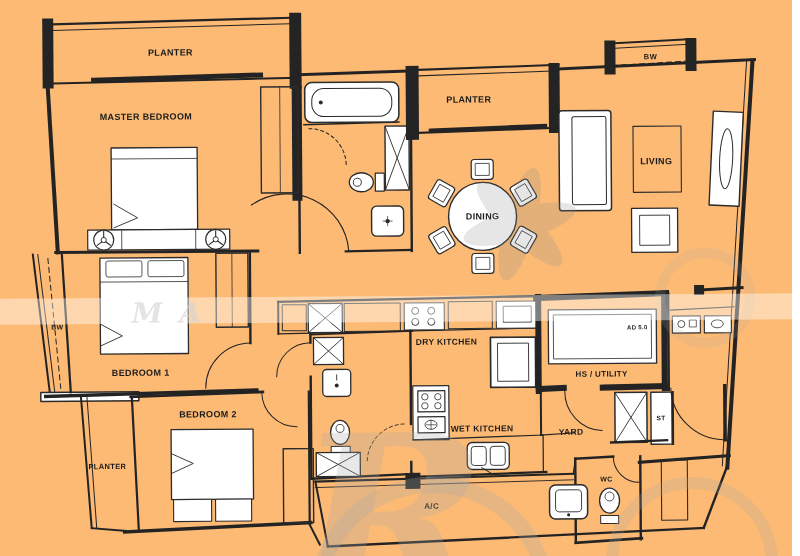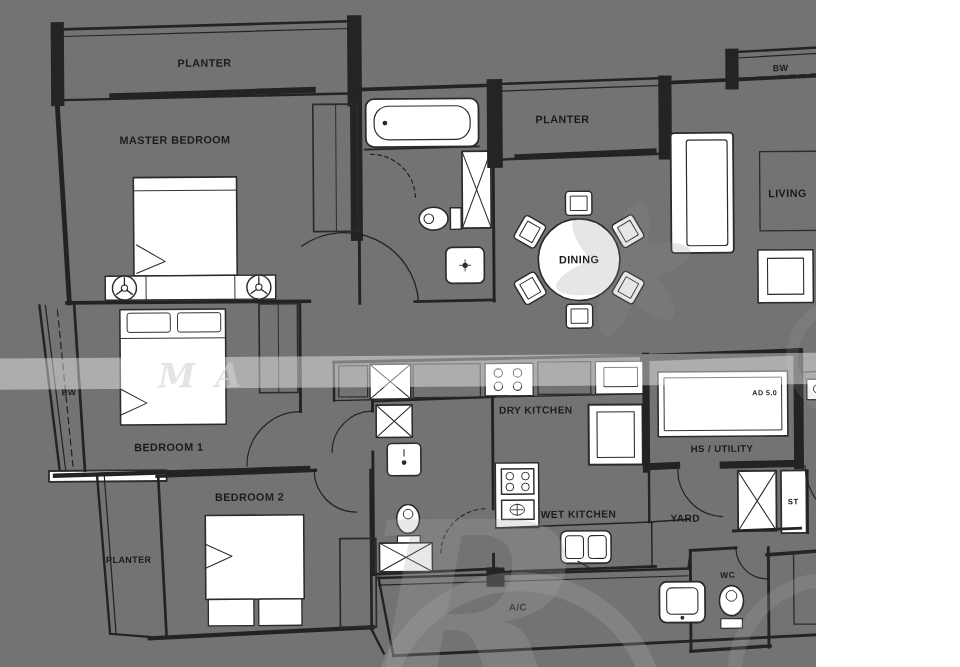--- a/index.html
+++ b/index.html
@@ -1,16 +1,16 @@
 <!DOCTYPE html>
 <html><head>
 <meta charset="utf-8">
 <style>
   html,body{margin:0;padding:0;background:#fff;}
-  .stage{position:relative;width:680px;height:556px;background:#737373;overflow:hidden;}
+  .stage{position:relative;width:792px;height:556px;background:#fdba74;overflow:hidden;}
   .stage svg{display:block;filter:blur(.28px);}
   .ln{stroke:#232323;fill:none;stroke-linecap:square;}
   .f{stroke:#2b2b2b;fill:none;stroke-linejoin:round;}
   .fw{stroke:#2b2b2b;fill:#fff;stroke-linejoin:round;}
   .dash{stroke-dasharray:5 4;}
   .dash2{stroke-dasharray:3 3;}
   .lbl{font-family:"Liberation Sans",sans-serif;font-weight:bold;fill:#1b1b1b;
        text-anchor:middle;letter-spacing:.35px;}
   .wm{font-family:"DejaVu Serif",serif;font-style:italic;font-weight:bold;text-anchor:middle;}
 </style>

